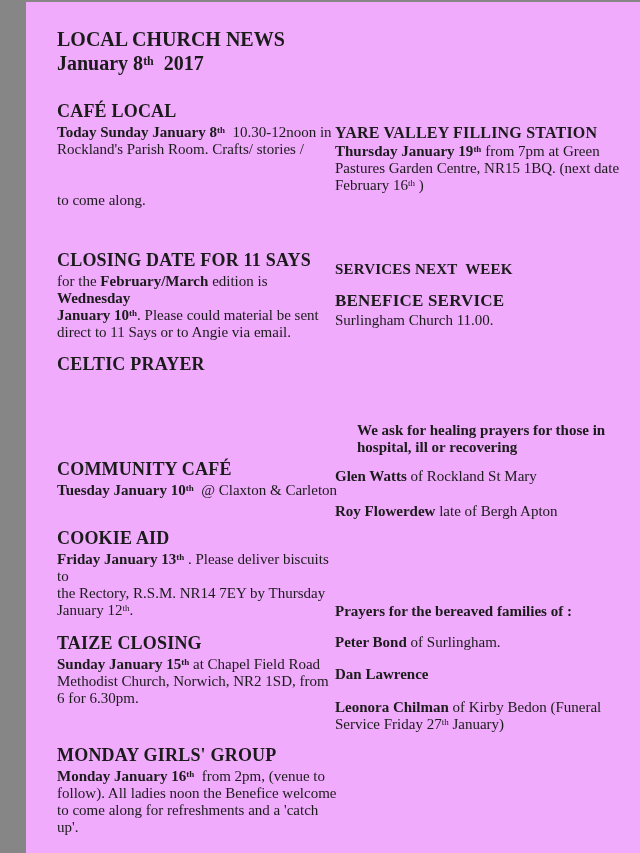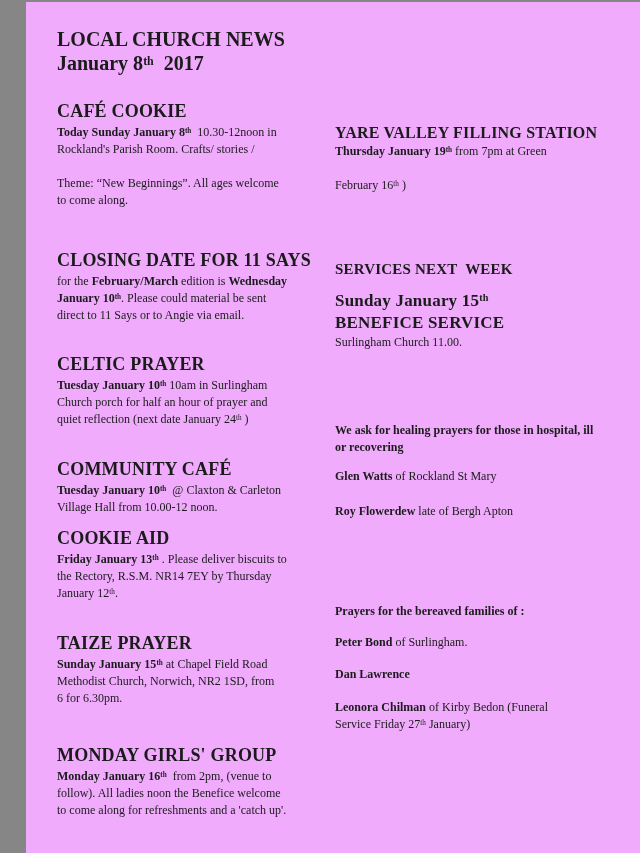--- a/index.html
+++ b/index.html
@@ -7,100 +7,98 @@
   .page{position:absolute;left:26px;top:2px;width:617px;height:851px;background:#f0abfc;}
   .sec{position:absolute;}
   
   .col-l{left:31px;width:286px;}
   .col-r{left:309px;width:300px;}
   .title{font-size:20px;font-weight:bold;line-height:24px;}
   .hl{margin:0 0 2px 0;font-size:18px;font-weight:bold;line-height:21px;letter-spacing:0.2px;}
   .h-yare{margin:0;font-size:16px;font-weight:bold;line-height:20px;letter-spacing:0.2px;}
   .h-services{margin:0;font-size:15px;font-weight:bold;line-height:19px;letter-spacing:0.2px;}
   .h-big{margin:0;font-size:17px;font-weight:bold;line-height:22px;letter-spacing:0.2px;}
-  .body{margin:0;font-size:12px;line-height:17px;}
+  .body{margin:0;font-size:15px;line-height:17px;}
   .bold-line{font-weight:bold;}
   .b{font-weight:bold;}
   sup{font-size:0.6em;line-height:0;vertical-align:baseline;position:relative;top:-0.45em;}
   
   .s-header{top:25px;}
   .s-cafe{top:99px;}
   .s-closing{top:248px;}
   .s-celtic{top:352px;}
   .s-community{top:457px;}
   .s-cookie{top:526px;}
   .s-taize{top:631px;}
   .s-monday{top:743px;}
   .s-yare{top:121px;}
   .s-services{top:258px;}
   .s-sunday{top:288px;}
-  .s-healing{top:420px;width:268px;}
+  .s-healing{top:420px;width:268px;margin-left:22px;}
   .s-glen{top:466px;}
   .s-roy{top:501px;}
   .s-bereaved{top:601px;}
   .s-peter{top:632px;}
   .s-dan{top:664px;}
   .s-leonora{top:697px;}
 </style>
 </head>
 <body>
 
 <div class="page">
 
   <header class="sec col-l s-header">
     <div class="title">LOCAL CHURCH NEWS</div>
     <div class="title"><span class="b">January 8</span><sup class="b">th</sup><span class="b">&nbsp; 2017</span></div>
   </header>
 
   <section class="sec col-l s-cafe">
-    <h2 class="hl">CAFÉ COOKIE</h2>
-    <p class="body"><span class="b">Today Sunday January 8</span><sup class="b">th</sup><span>&nbsp; 10.30-12noon in</span><br><span>Rockland's Parish Room. Crafts/ stories /</span><br><br><span>Theme: “New Beginnings”. All ages welcome</span><br><span>to come along.</span></p>
+    <h2 class="hl">CAFÉ LOCAL</h2>
+    <p class="body"><span class="b">Today Sunday January 8</span><sup class="b">th</sup><span>&nbsp; 10.30-12noon in</span><br><span>Rockland's Parish Room. Crafts/ stories /</span><br><br><br><span>to come along.</span></p>
   </section>
 
   <section class="sec col-l s-closing">
     <h2 class="hl">CLOSING DATE FOR 11 SAYS</h2>
     <p class="body"><span>for the </span><span class="b">February/March</span><span> edition is </span><span class="b">Wednesday</span><br><span class="b">January 10</span><sup class="b">th</sup><span>. Please could material be sent</span><br><span>direct to 11 Says or to Angie via email.</span></p>
   </section>
 
   <section class="sec col-l s-celtic">
     <h2 class="hl">CELTIC PRAYER</h2>
-    <p class="body"><span class="b">Tuesday January 10</span><sup class="b">th</sup><span> 10am in Surlingham</span><br><span>Church porch for half an hour of prayer and</span><br><span>quiet reflection (next date January 24</span><sup>th</sup><span> )</span></p>
   </section>
 
   <section class="sec col-l s-community">
     <h2 class="hl">COMMUNITY CAFÉ</h2>
-    <p class="body"><span class="b">Tuesday January 10</span><sup class="b">th</sup><span>&nbsp; @ Claxton &amp; Carleton</span><br><span>Village Hall from 10.00-12 noon.</span></p>
+    <p class="body"><span class="b">Tuesday January 10</span><sup class="b">th</sup><span>&nbsp; @ Claxton &amp; Carleton</span><br></p>
   </section>
 
   <section class="sec col-l s-cookie">
     <h2 class="hl">COOKIE AID</h2>
     <p class="body"><span class="b">Friday January 13</span><sup class="b">th</sup><span> . Please deliver biscuits to</span><br><span>the Rectory, R.S.M. NR14 7EY by Thursday</span><br><span>January 12</span><sup>th</sup><span>.</span></p>
   </section>
 
   <section class="sec col-l s-taize">
-    <h2 class="hl">TAIZE PRAYER</h2>
+    <h2 class="hl">TAIZE CLOSING</h2>
     <p class="body"><span class="b">Sunday January 15</span><sup class="b">th</sup><span> at Chapel Field Road</span><br><span>Methodist Church, Norwich, NR2 1SD, from</span><br><span>6 for 6.30pm.</span></p>
   </section>
 
   <section class="sec col-l s-monday">
     <h2 class="hl">MONDAY GIRLS' GROUP</h2>
     <p class="body"><span class="b">Monday January 16</span><sup class="b">th</sup><span>&nbsp; from 2pm, (venue to</span><br><span>follow). All ladies noon the Benefice welcome</span><br><span>to come along for refreshments and a 'catch up'.</span></p>
   </section>
 
   <section class="sec col-r s-yare">
     <h2 class="h-yare">YARE VALLEY FILLING STATION</h2>
-    <p class="body"><span class="b">Thursday January 19</span><sup class="b">th</sup><span> from 7pm at Green</span><br><br><span>February 16</span><sup>th</sup><span> )</span></p>
+    <p class="body"><span class="b">Thursday January 19</span><sup class="b">th</sup><span> from 7pm at Green</span><br><span>Pastures Garden Centre, NR15 1BQ. (next date</span><br><span>February 16</span><sup>th</sup><span> )</span></p>
   </section>
 
   <section class="sec col-r s-services">
     <h2 class="h-services">SERVICES NEXT&nbsp; WEEK</h2>
   </section>
 
   <section class="sec col-r s-sunday">
-    <div class="h-big"><span class="b">Sunday January 15</span><sup class="b">th</sup></div>
     <div class="h-big">BENEFICE SERVICE</div>
     <p class="body">Surlingham Church 11.00.</p>
   </section>
 
   <section class="sec col-r s-healing">
     <p class="body bold-line">We ask for healing prayers for those in hospital, ill or recovering</p>
   </section>
 
   <section class="sec col-r s-roy">
     <p class="body"><span class="b">Roy Flowerdew</span><span> late of Bergh Apton</span></p>

